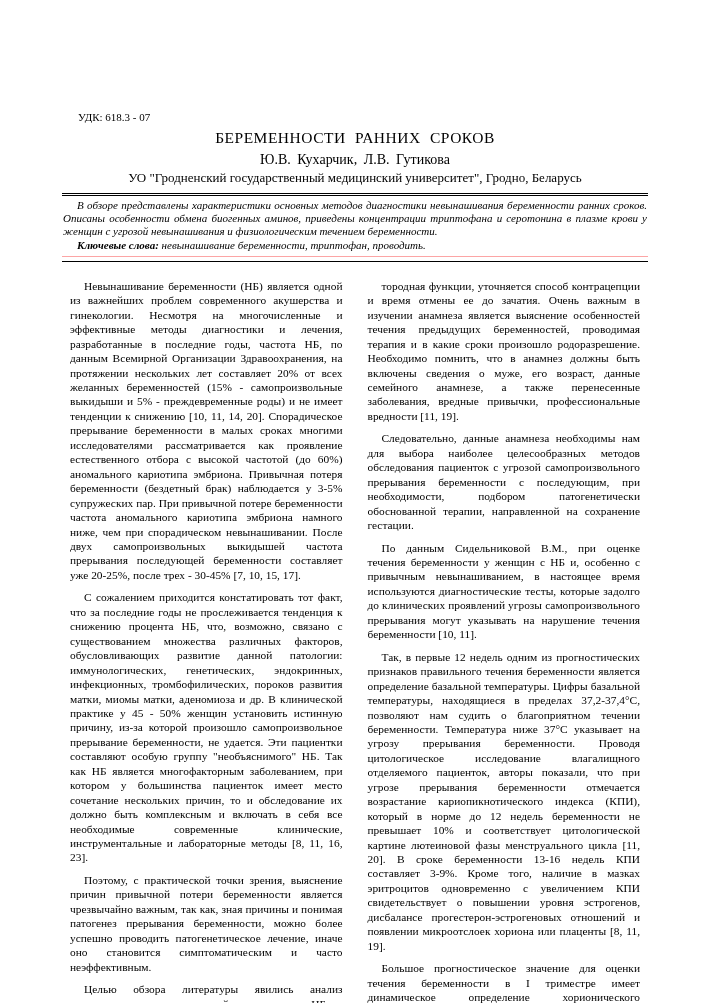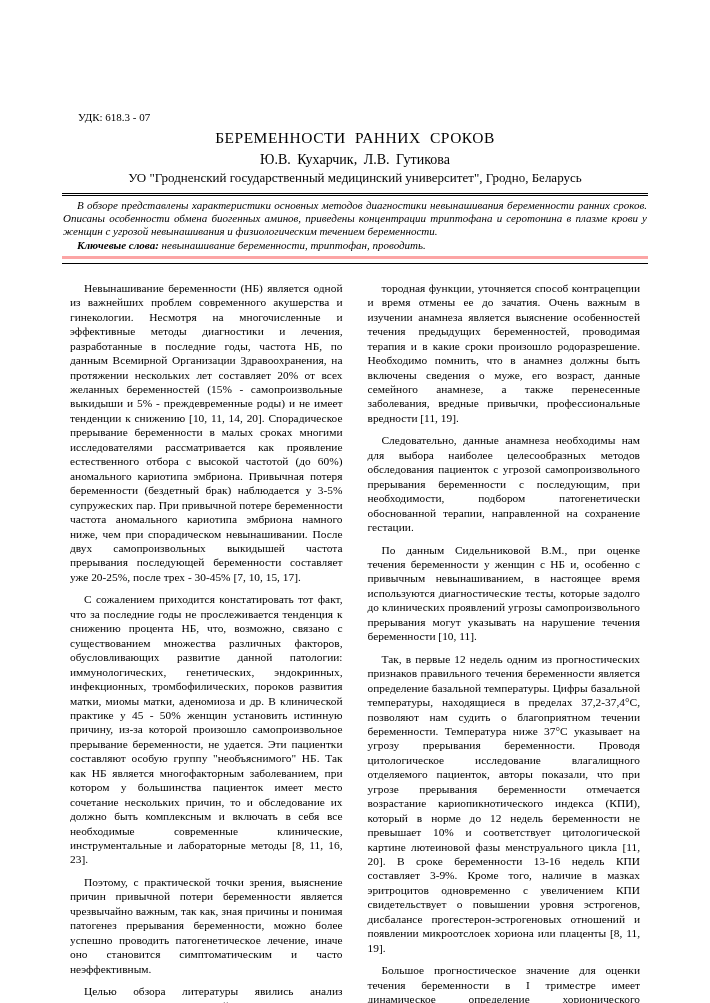--- a/index.html
+++ b/index.html
@@ -40,21 +40,21 @@
     word-spacing: 3px;
   }
   .affiliation {
     margin-top: 2px;
     text-align: center;
     font-size: 13px;
   }
   .abstract-box {
     margin-top: 7px;
     border-top: 3px double #000;
-    border-bottom: 3px solid #fca5a5;
+    border-bottom: 1px solid #fca5a5;
     padding: 3px 1px 4px 1px;
     font-style: italic;
     font-size: 11px;
     line-height: 13.2px;
     text-align: justify;
   }
   .abstract-box p { margin: 0; text-indent: 14px; }
   .kw-label { font-weight: bold; }
   .rule {
     border-top: 1px solid #000;

